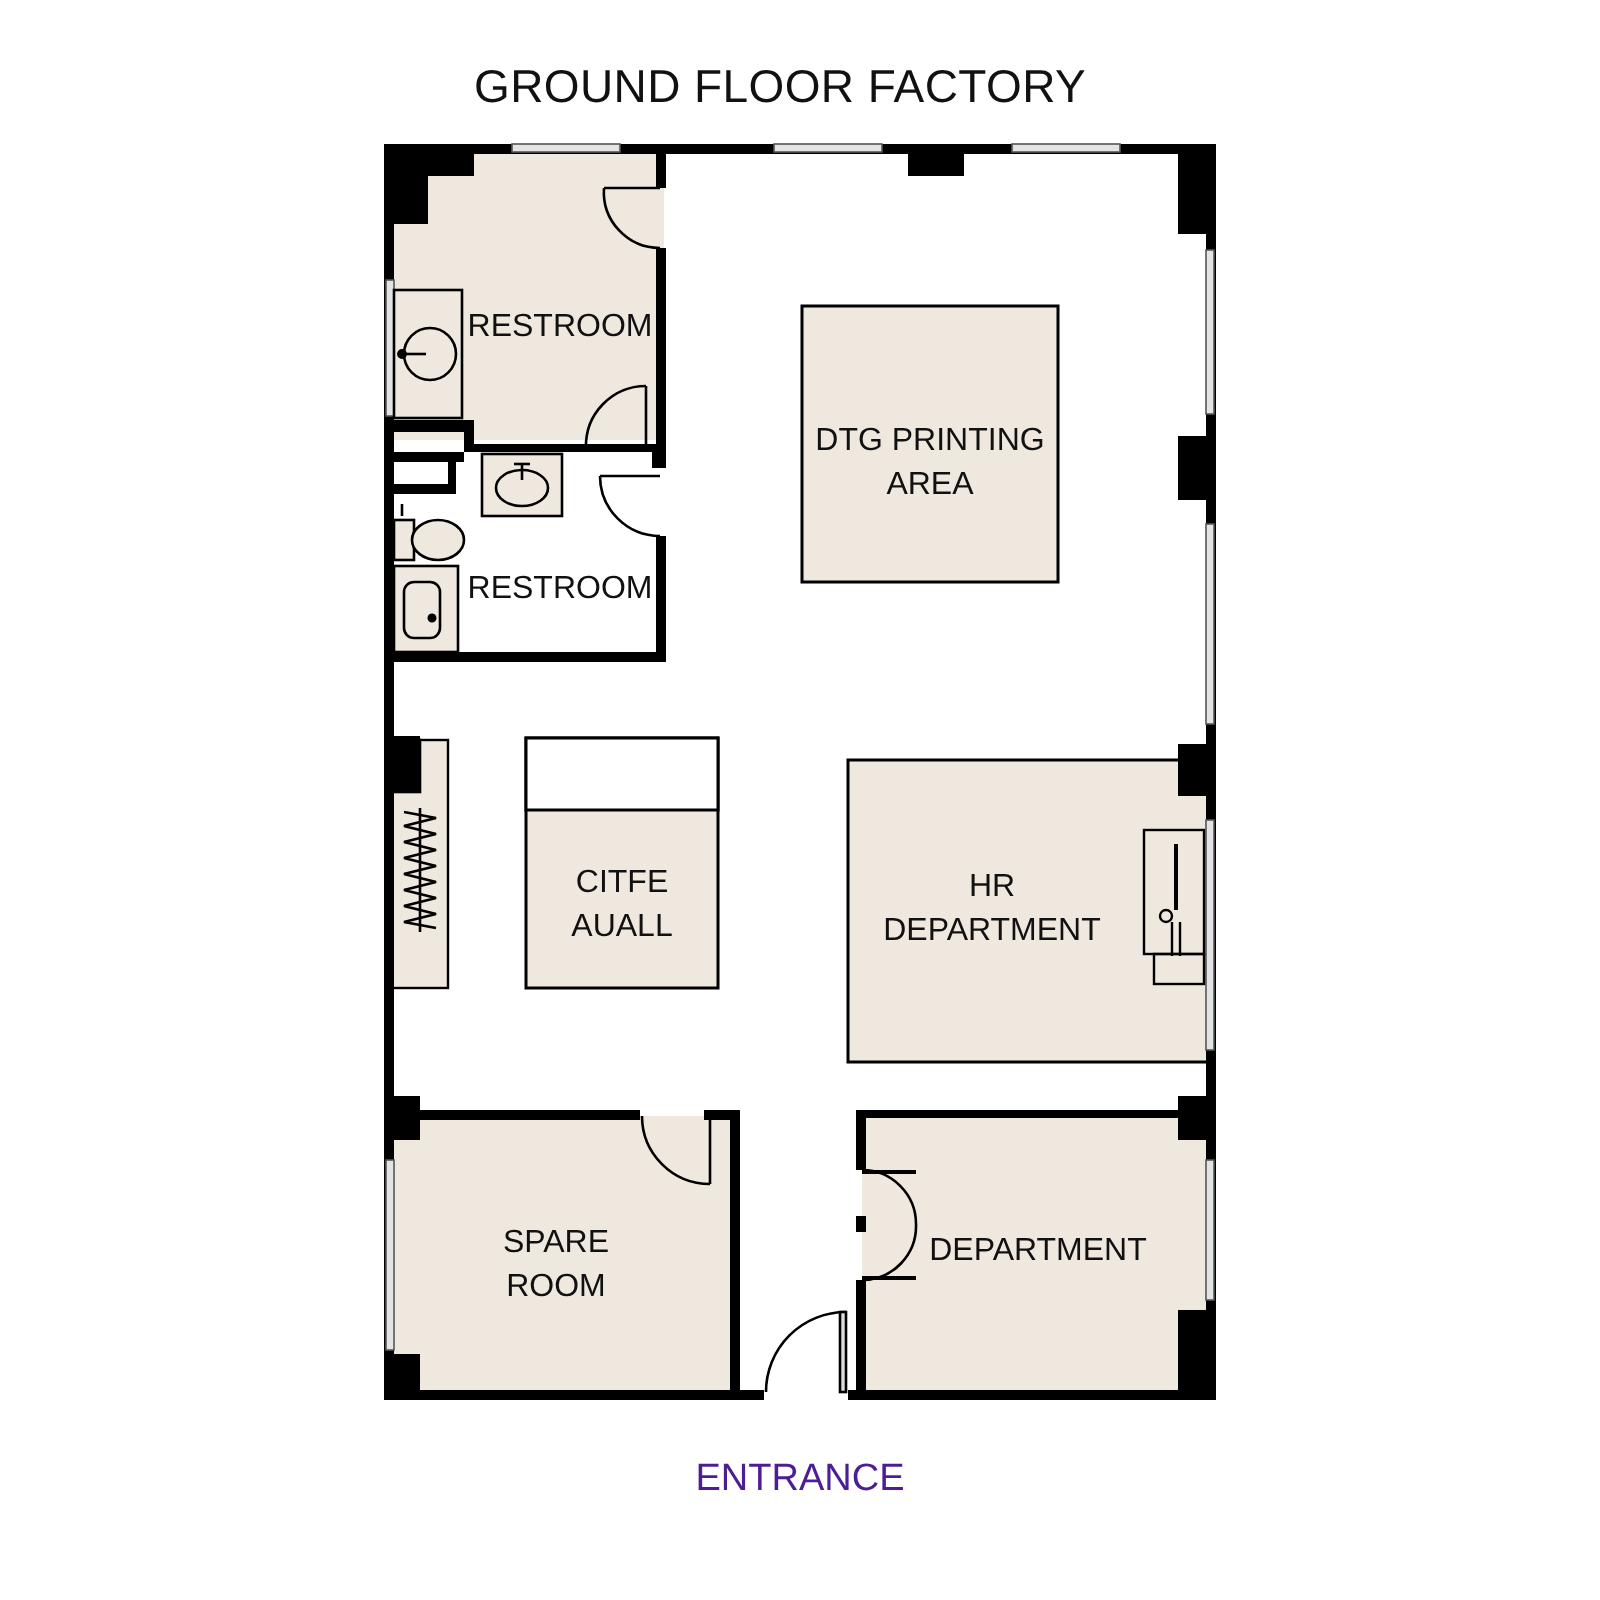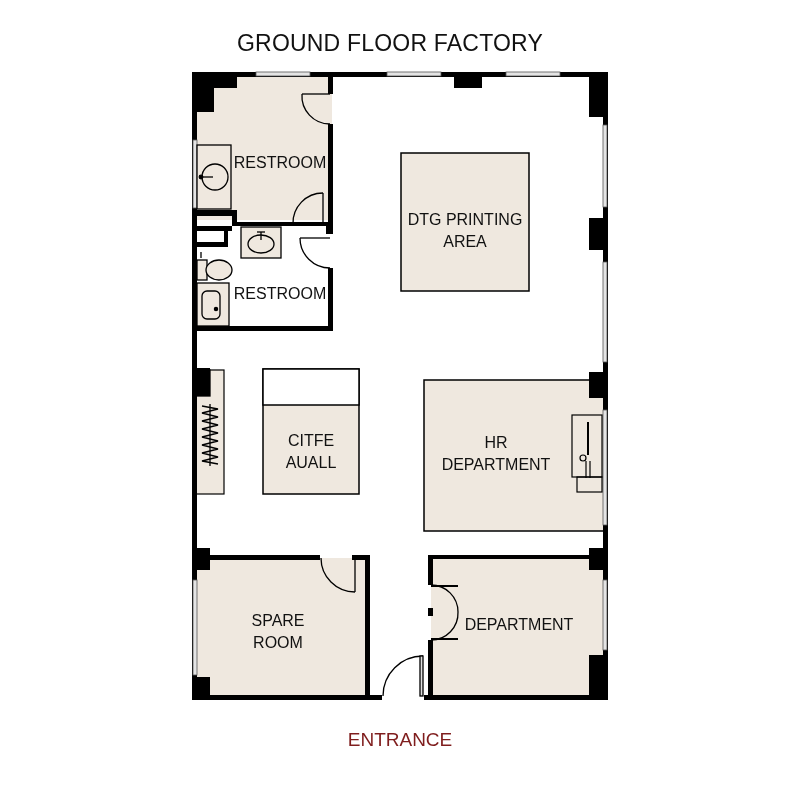--- a/index.html
+++ b/index.html
@@ -1,18 +1,18 @@
 <!DOCTYPE html>
 <html><head>
 <meta charset="utf-8">
 <style>
   html, body { margin:0; padding:0; background:#ffffff; }
   body { width:800px; height:800px; position:relative; overflow:hidden; font-family:"Liberation Sans", sans-serif; }
   .title { position:absolute; left:0; top:30px; width:780px; text-align:center; font-size:23px; color:#111; letter-spacing:0.2px; }
-  .entrance { position:absolute; left:0; top:729px; width:800px; text-align:center; font-size:19px; color:#7f1d1d; }
+  .entrance { position:absolute; left:0; top:729px; width:800px; text-align:center; font-size:19px; color:#4c1d95; }
   svg { position:absolute; left:0; top:0; }
   .lbl { font-family:"Liberation Sans", sans-serif; fill:#111; text-anchor:middle; }
 </style>
 </head>
 <body>
 
 <div class="title">GROUND FLOOR FACTORY</div>
 
 <svg width="800" height="800" viewBox="0 0 800 800">
 

